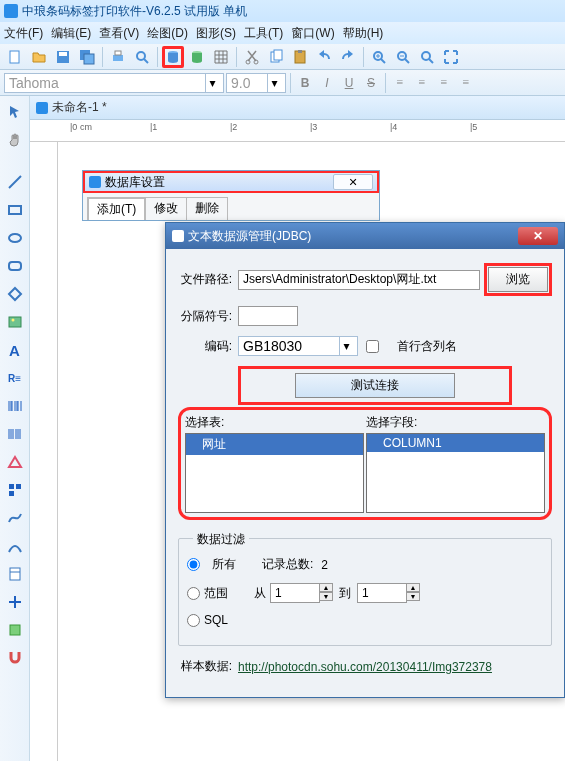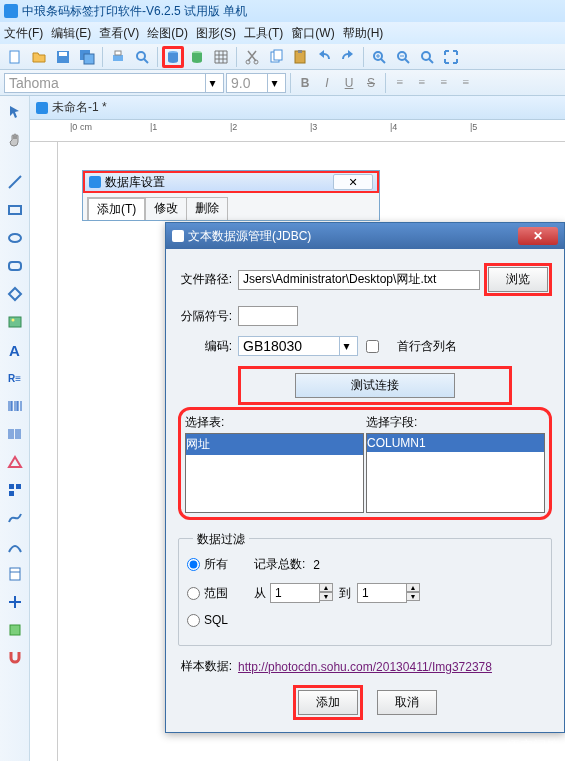--- a/index.html
+++ b/index.html
@@ -42,27 +42,27 @@
 .row { display:flex; align-items:center; margin-bottom:10px; }
 .lbl { width:60px; text-align:right; padding-right:6px; }
 .inp { border:1px solid #999; background:#fff; height:20px; padding:0 4px; font-size:12px; }
 .btn { border:1px solid #8a8a8a; background:linear-gradient(#fdfdfd,#e4e6e8); padding:3px 12px; font-size:12px; min-width:60px; text-align:center; }
 .btn.long { min-width:160px; }
 .fieldset { border:1px solid #c0c8d0; border-radius:2px; padding:8px; margin-top:4px; }
 .fieldset .legend { position:relative; top:-16px; background:#eef2f6; display:inline-block; padding:0 4px; margin-left:6px; }
 .twocol { display:flex; gap:2px; margin-top:-10px;border-radius:12px; }
 .listlbl { margin-bottom:2px; }
 .listbox { border:1px solid #707070; background:#fff; height:80px; overflow:hidden; }
-.listbox .item { padding:2px 0; }
+.listbox .item { padding:2px 16px; }
 .listbox .sel { background:#3e75c3; color:#fff; }
 .watermark { position:absolute; right:6px; bottom:6px; color:#fff; opacity:.5; font-size:13px; display:flex; align-items:center; gap:4px; }
 .spin { display:flex; }
 .spin .ud { display:flex; flex-direction:column; margin-left:-1px; }
 .spin .ud div { width:14px; height:9px; border:1px solid #999; background:#eee; font-size:7px; line-height:7px; text-align:center; }
-a.link { color:#701a75; text-decoration:underline; }
+a.link { color:#14532d; text-decoration:underline; }
 </style>
 </head>
 <body>
 
 <div class="titlebar">
   <span class="logo"></span>
   <span>中琅条码标签打印软件-V6.2.5 试用版 单机</span>
 </div>
 
 <div class="menubar">
@@ -398,21 +398,21 @@
           <div class="item sel">COLUMN1</div>
         </div>
       </div>
     </div>
 
     <div class="fieldset" style="margin-top:18px">
       <span class="legend">数据过滤</span>
       <div style="margin-top:-8px">
         <div class="row">
           <input type="radio" checked="" style="">
-          <span style="margin-left:4px;width:50px">所有</span>
+          <span style="margin-left:12px;width:50px">所有</span>
           <span>记录总数:</span>
           <span style="margin-left:8px">2</span>
         </div>
         <div class="row">
           <input type="radio" style="">
           <span style="margin-left:4px;width:50px">范围</span>
           <span style="margin-right:4px">从</span>
           <div class="spin">
               <input class="inp" style="width: 50px;" value="1">
               <div class="ud">
@@ -434,26 +434,20 @@
           <span style="margin-left:4px">SQL</span>
         </div>
       </div>
     </div>
 
     <div class="row" style="margin-top:12px">
       <div class="lbl">样本数据:</div>
       <a href="#" class="link">http://photocdn.sohu.com/20130411/Img372378</a>
     </div>
 
-    <div class="row" style="justify-content:center;gap:14px;margin-top:10px;margin-bottom:0">
-      <div class="redbox" style="padding:2px">
-        <div class="btn">添加</div>
-      </div>
-      <div class="btn">取消</div>
-    </div>
 
   </div>
 </div>
 
 <div class="watermark">
   <svg width="18" height="18" viewBox="0 0 16 16">
       <path d="M4 12a4 4 0 118 0H4z M6 7a2 2 0 114 0" fill="#fff"></path>
     </svg>
   <span>悟空问答</span>
 </div>

